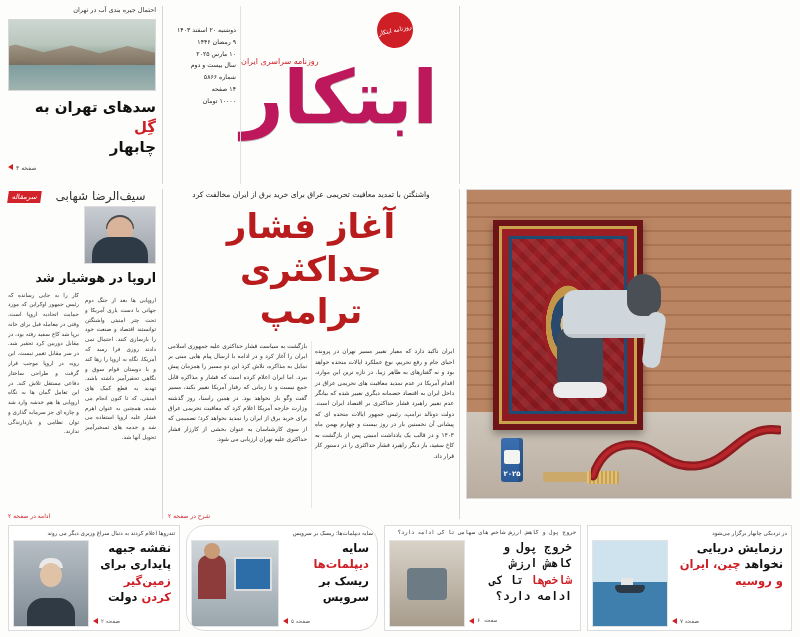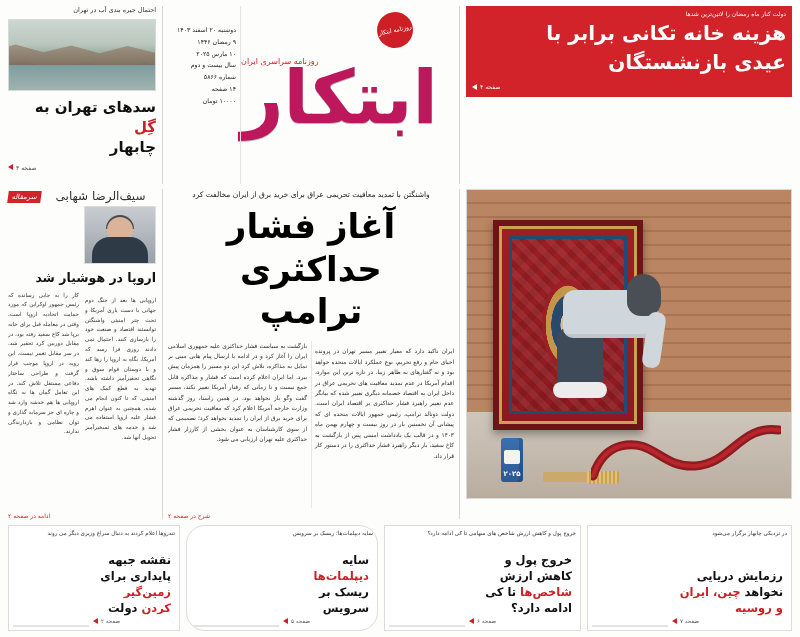--- a/index.html
+++ b/index.html
@@ -278,21 +278,21 @@
   .lead-line {
     font-size: 7.5px;
     text-align: center;
     color: #222;
     margin-bottom: 4px;
     line-height: 1.6;
   }
   .main-title {
     font-size: 34px;
     font-weight: bold;
-    color: #000000;
+    color: #b91c1c;
     text-align: center;
     line-height: 1.25;
     letter-spacing: -1px;
   }
   .main-title .ln2 { display: block; }
   .main-body {
     margin-top: 8px;
     font-size: 5.8px;
     line-height: 1.8;
     text-align: justify;
@@ -455,35 +455,34 @@
   }
   .bcard {
     border: 1px solid #dcdcdc;
     background: #fff;
     display: flex;
     flex-direction: column;
     overflow: hidden;
   }
   .b1 { width: 170px; }
   .b2 { width: 190px; border-radius: 19px; }
-  .b3 { width: 195px; }
+  .b3 { width: 195px; font-family: Liberation Mono, monospace; }
   .b4 { flex: 1; }
   .bcard .cap {
     font-size: 5.6px;
     color: #333;
     text-align: right;
     padding: 3px 4px 0 4px;
     line-height: 1.5;
   }
   .bcard .thumbrow {
     display: flex;
     flex-direction: row-reverse;
     padding: 3px 4px;
     flex: 1;
-    align-items: flex-end;
   }
   .thumb {
     width: 74px;
     border: 1px solid #e3e3e3;
     position: relative;
     overflow: hidden;
     background: #ccc;
     flex: none;
   }
   .thumb.wide { width: 86px; }
@@ -567,31 +566,20 @@
         <div>۱۴ صفحه</div>
         <div>۱۰۰۰۰ تومان</div>
       </div>
       <div class="logo-wrap">
         <div class="logo-sub">روزنامه سراسری ایران</div>
         <div class="logo-main">ابتکار</div>
       </div>
       <div class="logo-badge">روزنامه ابتکار</div>
     </div>
 
-    <div class="col-left">
-      <div class="red-banner">
-        <div class="small">دولت کنار ماه رمضان را لاتین‌ترین شدها</div>
-        <div class="big">هزینه خانه تکانی برابر با</div>
-        <div class="big">عیدی بازنشستگان</div>
-        <div class="page-ref">
-          <span class="arrow"></span>
-          <span>صفحه ۴</span>
-        </div>
-      </div>
-    </div>
   </div>
 
   <div class="mid-row">
 
     <div class="mid-col-right">
       <div class="opinion-head">
         <div class="op-label">سرمقاله</div>
         <div class="op-name">سیف‌الرضا شهابی</div>
       </div>
       <div class="op-photo">

